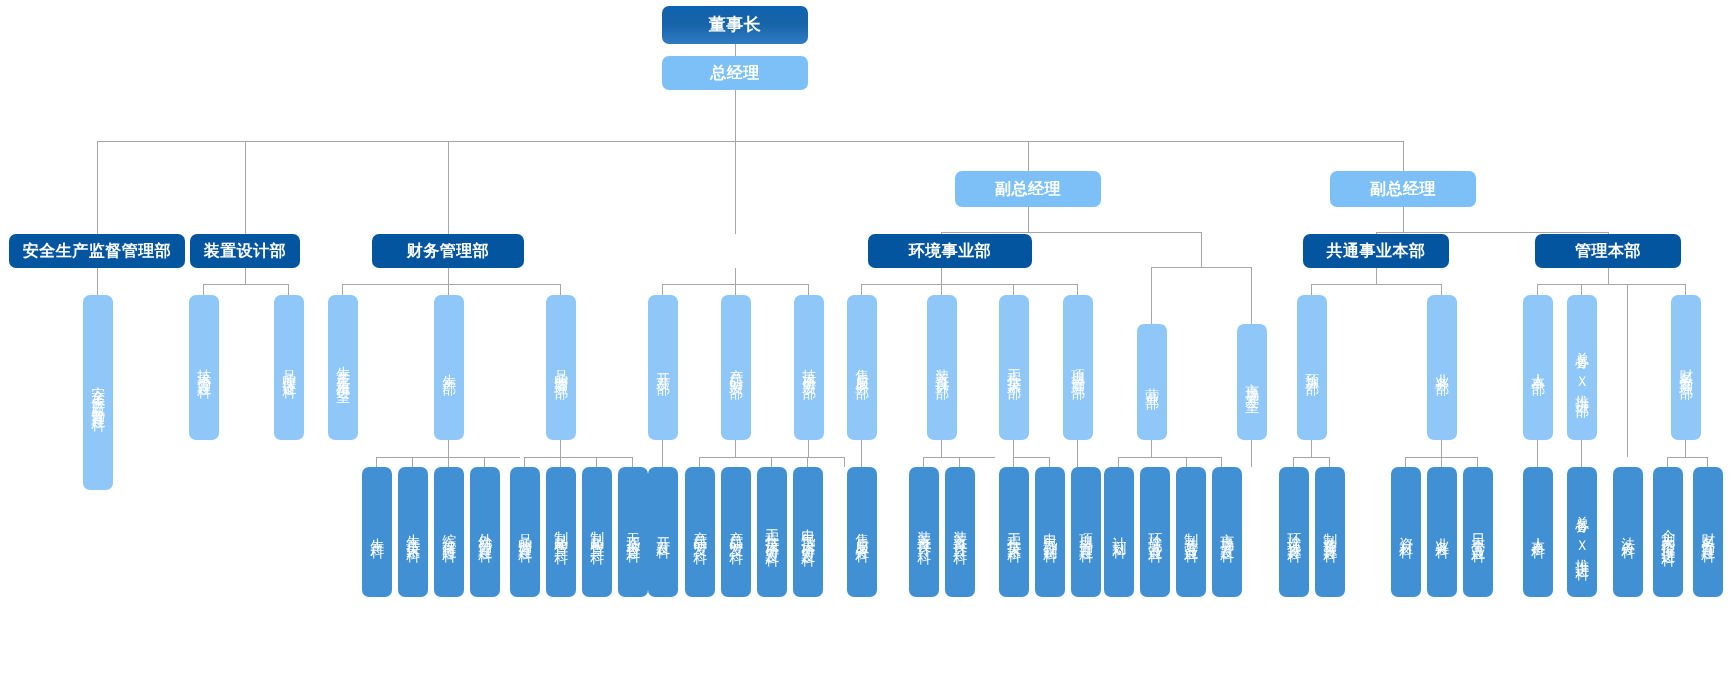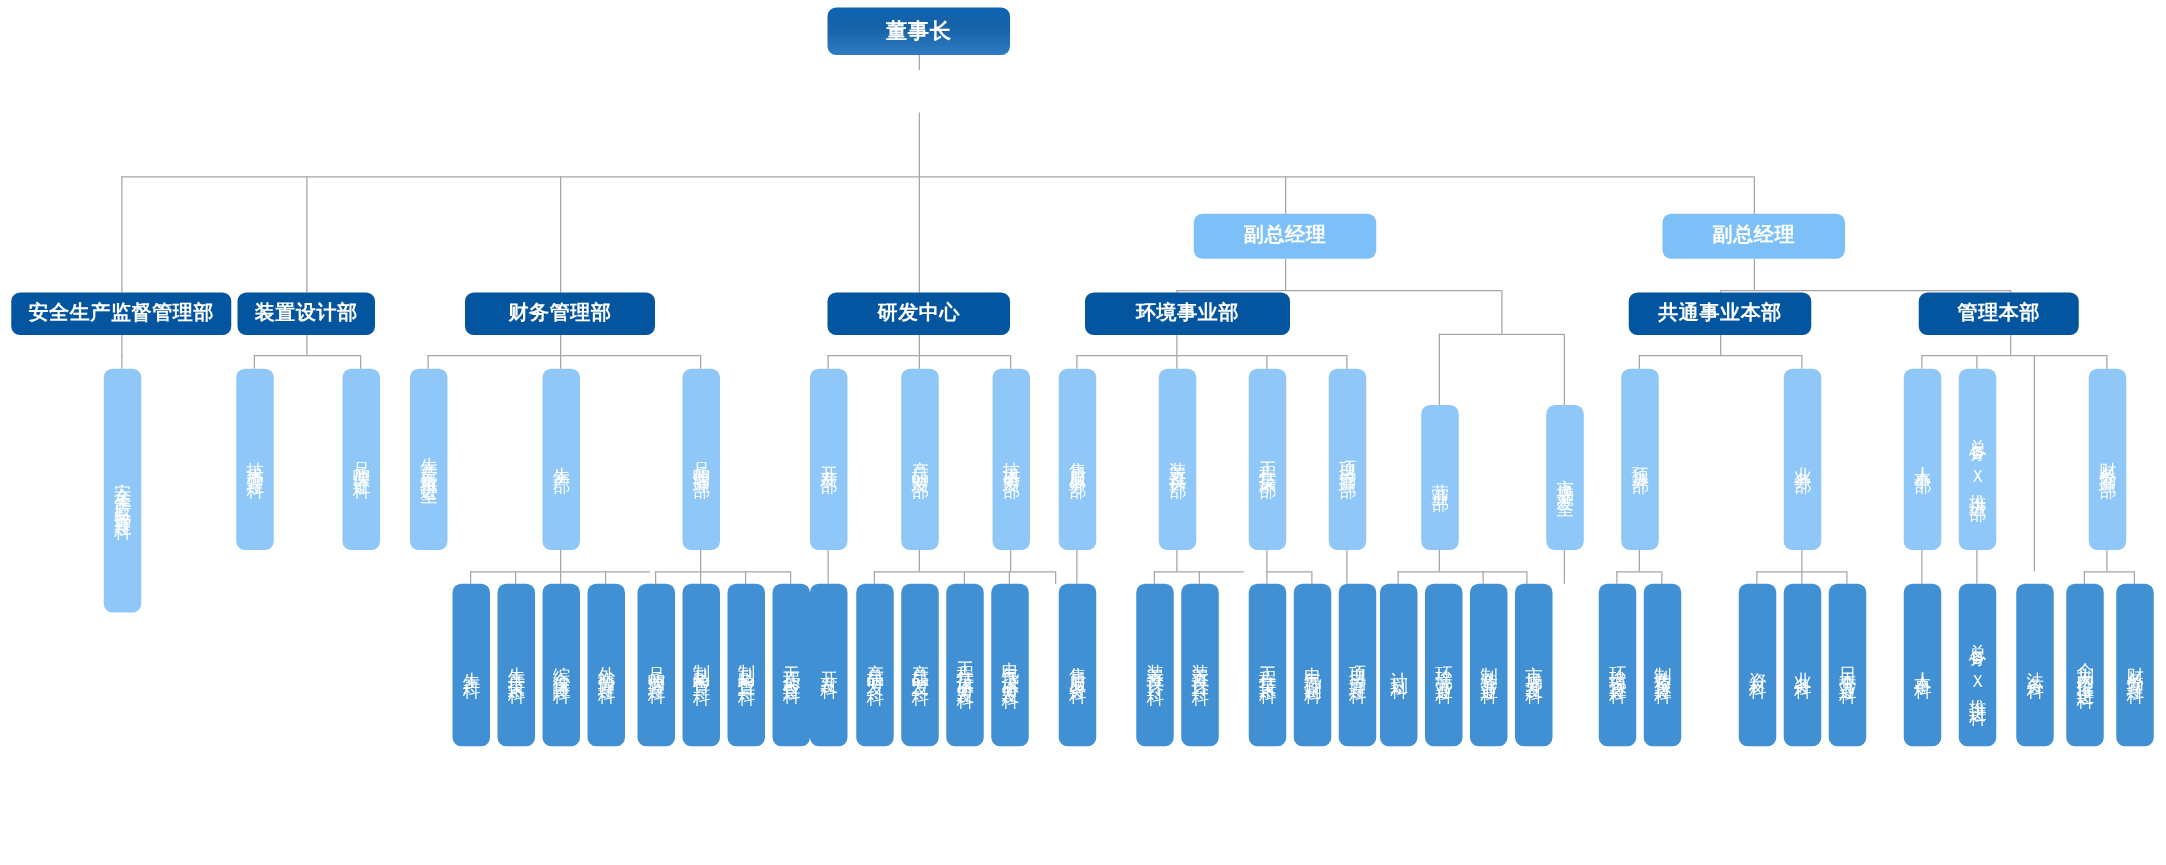--- a/index.html
+++ b/index.html
@@ -1,20 +1,20 @@
 <!DOCTYPE html>
 <html><head>
 <meta charset="utf-8">
 <style>
   html,body{margin:0;padding:0;background:#ffffff;}
   body{
     font-family:"Liberation Sans","DejaVu Sans",sans-serif;
     width:1733px;height:692px;overflow:hidden;position:relative;
   }
-  #chart{position:relative;width:1733px;height:692px;}
+  #chart{position:relative;width:1733px;height:692px;font-family:Liberation Serif, serif;}
 
   
   .ln{position:absolute;background:#a6a6a6;}
   .lv{width:1px;}
   .lh{height:1px;}
 
   
   .node{
     position:absolute;
     box-sizing:border-box;
@@ -199,30 +199,30 @@
 
   <div class="ln lv" style="left:1581px;top:440px;height:27px;"></div>
 
   <div class="ln lv" style="left:1685px;top:440px;height:17px;"></div>
   <div class="ln lh" style="left:1667px;top:457px;width:40px;"></div>
   <div class="ln lv" style="left:1667px;top:457px;height:10px;"></div>
   <div class="ln lv" style="left:1707px;top:457px;height:10px;"></div>
 
   <div class="node lvl-chair" style="left:662px;top:6px;width:146px;height:38px;">董事长</div>
 
+  <div class="node lvl-mgr" style="left:662px;top:56px;width:146px;height:34px;">总经理</div>
   <div class="node lvl-mgr" style="left:955px;top:171px;width:146px;height:36px;">副总经理</div>
   <div class="node lvl-mgr" style="left:1330px;top:171px;width:146px;height:36px;">副总经理</div>
 
   <div class="node lvl-div" style="left:9px;top:234px;width:176px;height:34px;">安全生产监督管理部</div>
   <div class="node lvl-div" style="left:190px;top:234px;width:110px;height:34px;">装置设计部</div>
   <div class="node lvl-div" style="left:372px;top:234px;width:152px;height:34px;">财务管理部</div>
-  <div class="node lvl-div" style="left:662px;top:234px;width:146px;height:34px;">研发中心</div>
   <div class="node lvl-div" style="left:868px;top:234px;width:164px;height:34px;">环境事业部</div>
   <div class="node lvl-div" style="left:1303px;top:234px;width:146px;height:34px;">共通事业本部</div>
-  <div class="node lvl-div" style="left:1535px;top:234px;width:128px;height:34px;">管理本部</div>
+  <div class="node lvl-div" style="left:1535px;top:234px;width:146px;height:34px;">管理本部</div>
 
   <div class="node lvl-dept" style="left:83px;top:295px;width:30px;height:195px;">安全生产监督管理科</div>
   <div class="node lvl-dept" style="left:189px;top:295px;width:30px;height:145px;">技术管理科</div>
   <div class="node lvl-dept" style="left:274px;top:295px;width:30px;height:145px;">品质保证科</div>
   <div class="node lvl-dept" style="left:328px;top:295px;width:30px;height:145px;">生产革新推进室</div>
   <div class="node lvl-dept" style="left:434px;top:295px;width:30px;height:145px;">生产部</div>
   <div class="node lvl-dept" style="left:546px;top:295px;width:30px;height:145px;">品质管理部</div>
   <div class="node lvl-dept" style="left:648px;top:295px;width:30px;height:145px;">开发部</div>
   <div class="node lvl-dept" style="left:721px;top:295px;width:30px;height:145px;">产品研发部</div>
   <div class="node lvl-dept" style="left:794px;top:295px;width:30px;height:145px;">技术研发部</div>

